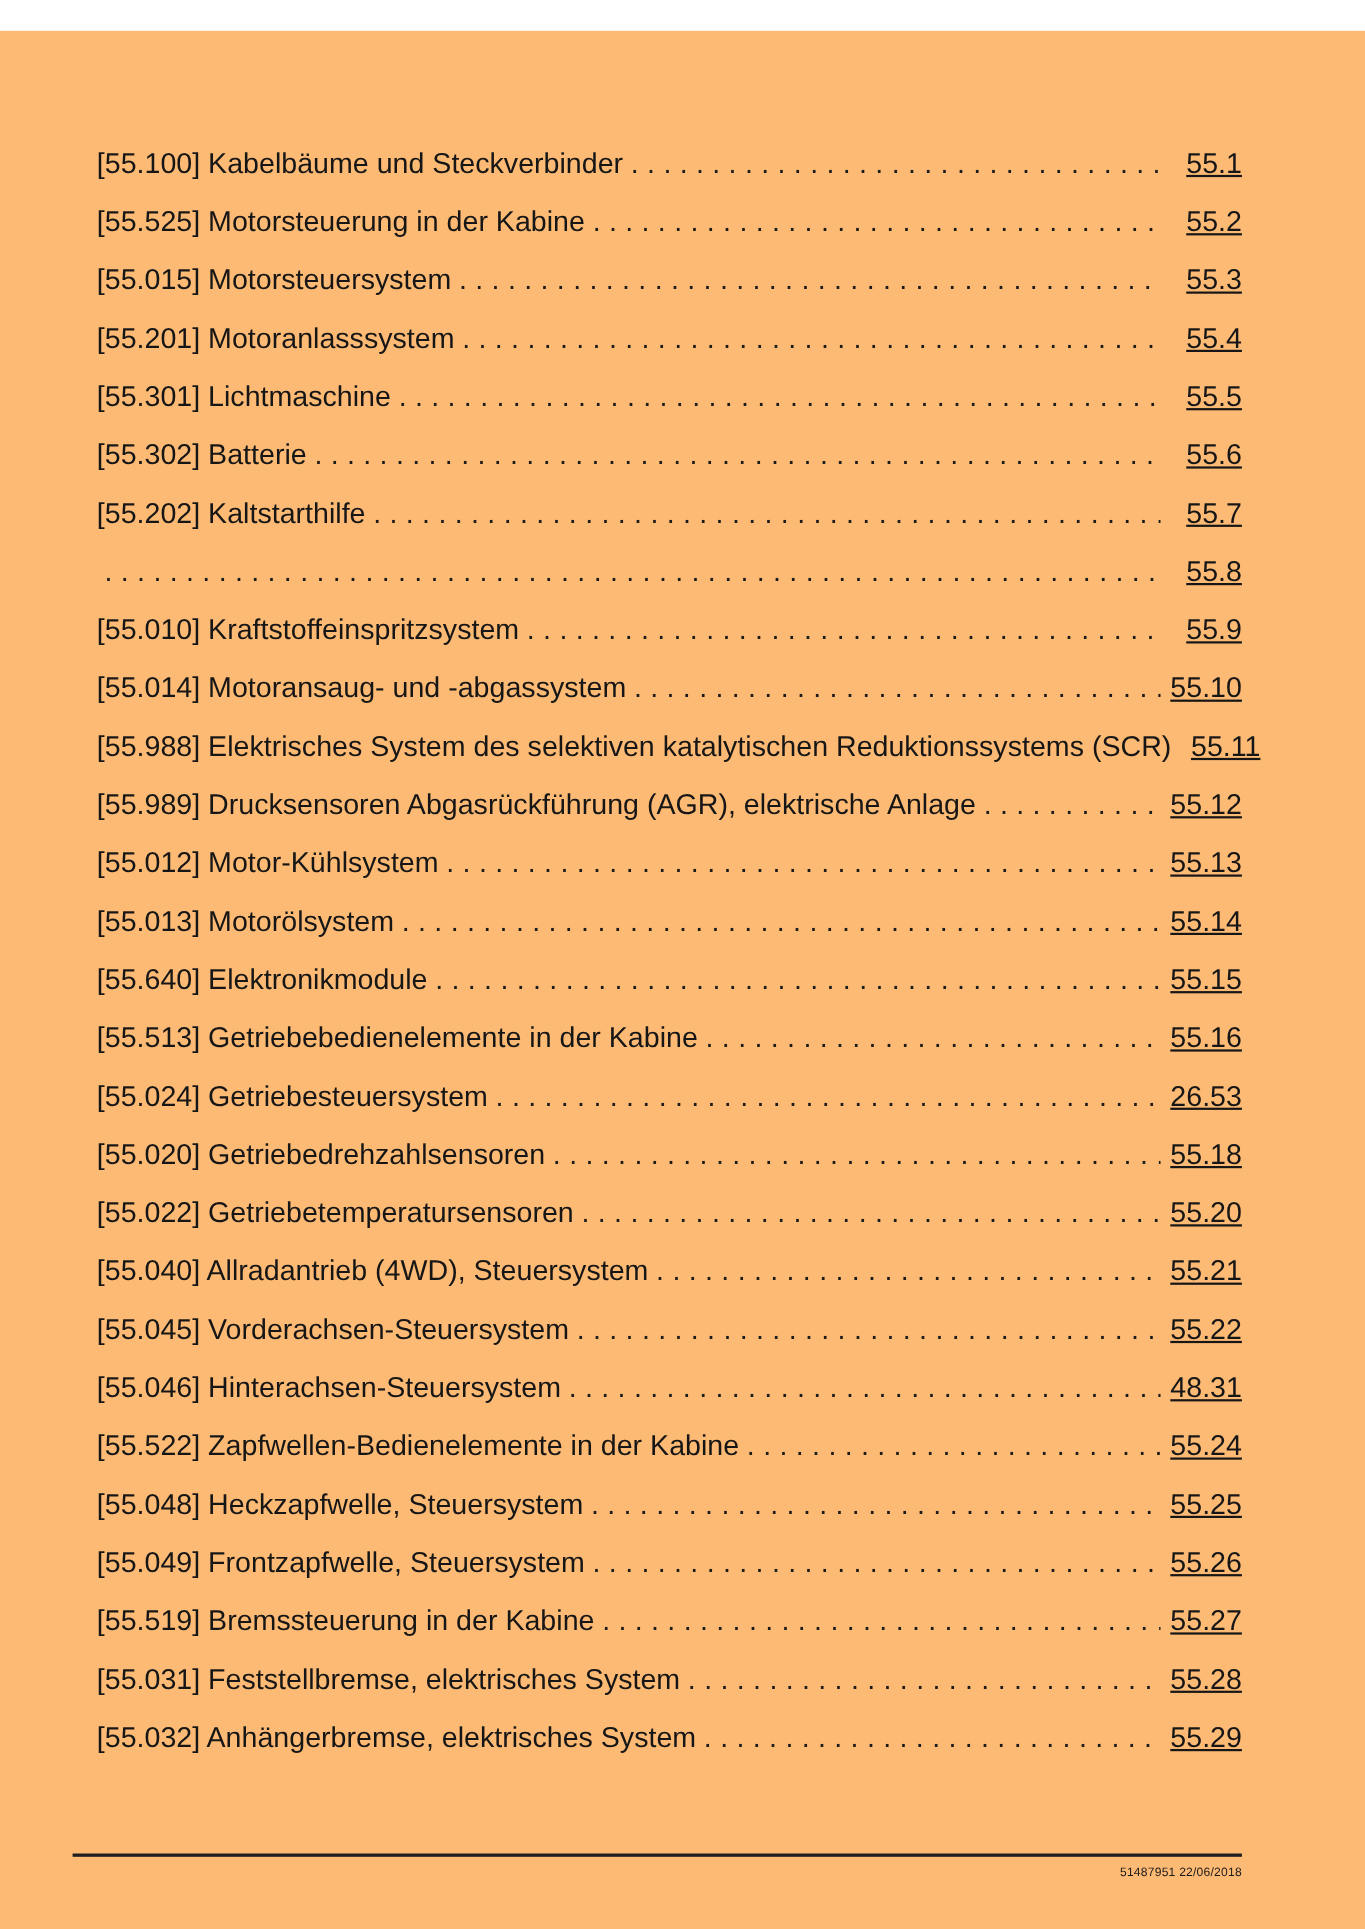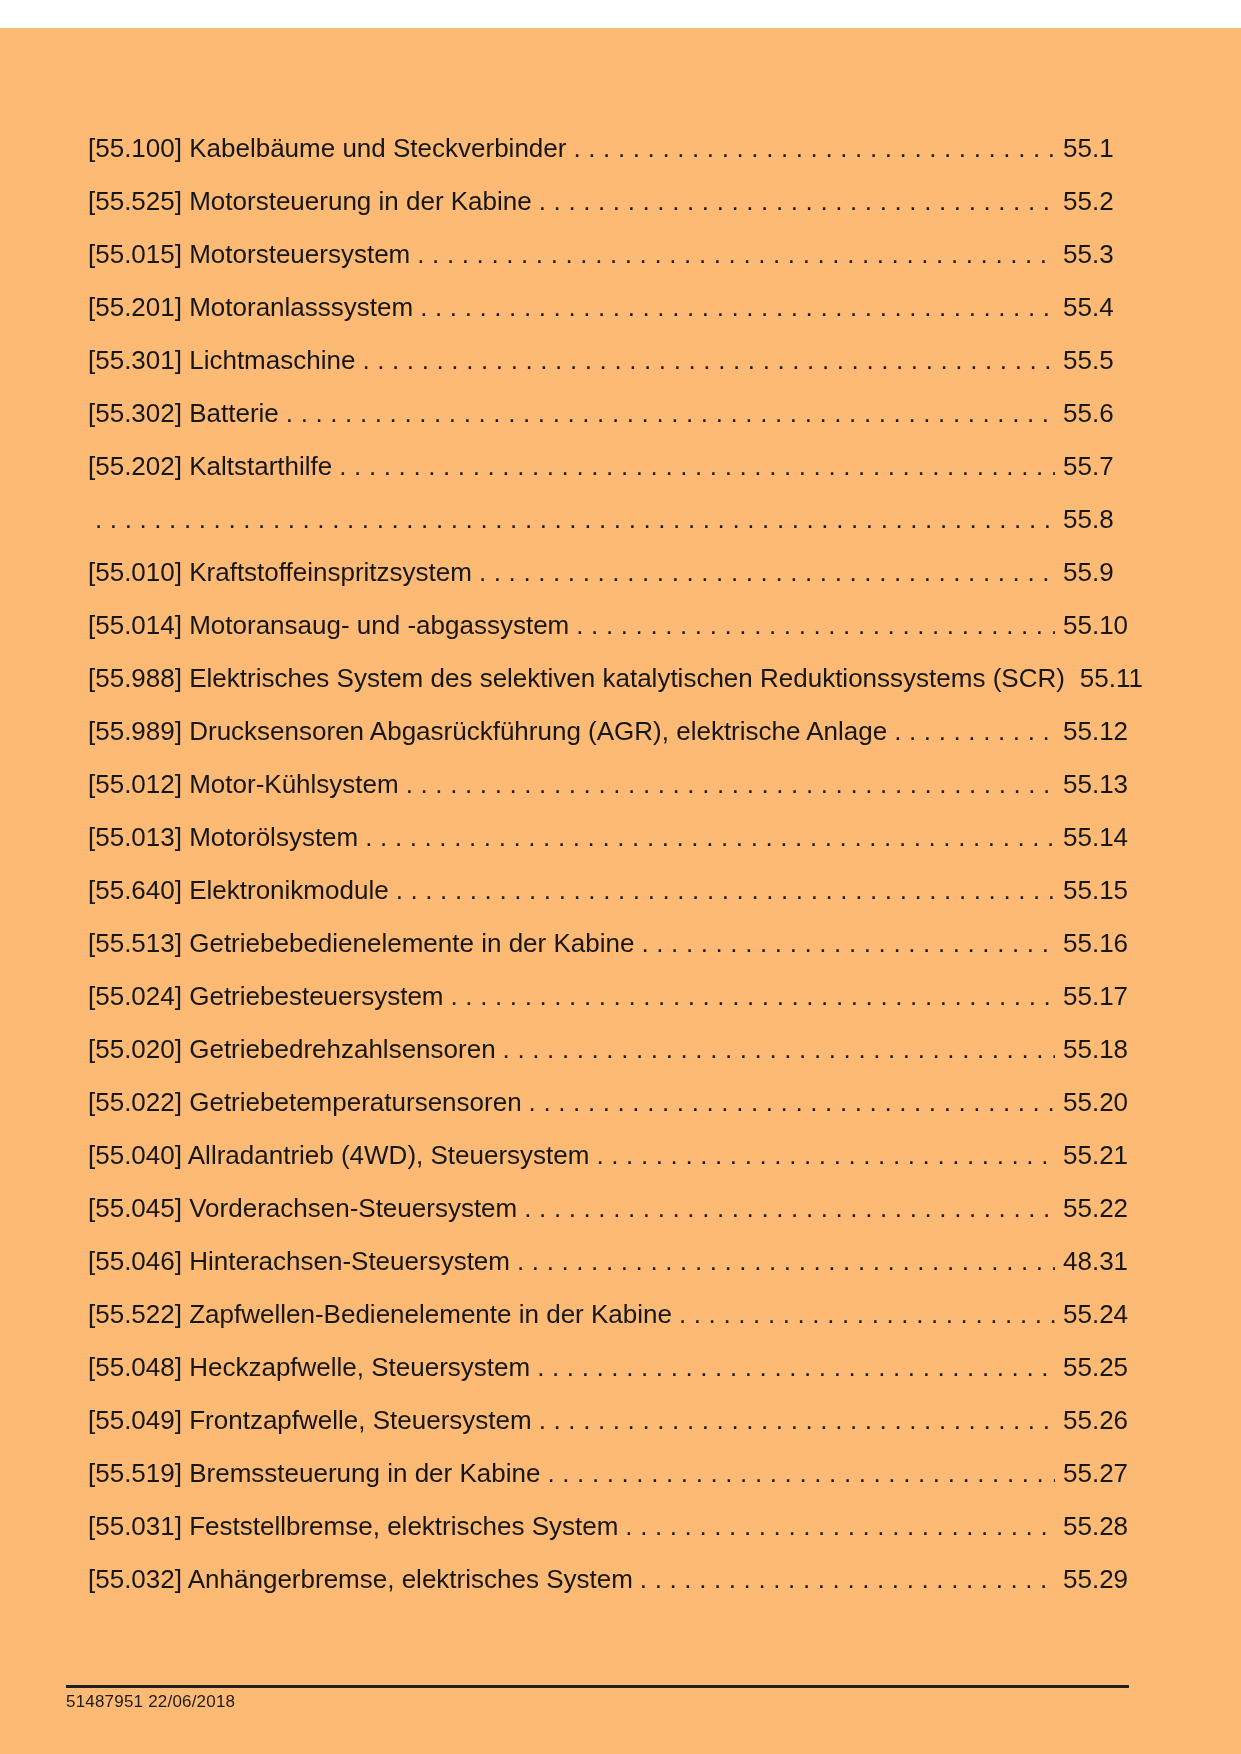--- a/index.html
+++ b/index.html
@@ -42,35 +42,37 @@
     margin: 0 8px 0 7px;
     letter-spacing: 7.6px;
     color: #1b1b1b;
   }
   .row .dots::after {
     content: "..................................................................................................................................";
   }
   .row .num {
     flex: 0 0 auto;
     min-width: 66px;
+    text-align: right;
+    text-decoration: underline;
   }
   .footer {
     position: absolute;
     left: 66px;
     top: 1657px;
     width: 1063px;
   }
   .footer .rule {
     height: 3px;
     background: #1f1f1f;
   }
   .footer .ref {
     margin-top: 3px;
-    text-align: left;
-    font-size: 17px;
+    text-align: right;
+    font-size: 11px;
     line-height: 22px;
     letter-spacing: 0.2px;
     color: #1b1b1b;
   }
 </style>
 </head>
 <body>
 
 <div class="page">
 
@@ -166,21 +168,21 @@
 
     <div class="row">
       <span class="t">[55.513] Getriebebedienelemente in der Kabine</span>
       <span class="dots"></span>
       <span class="num">55.16</span>
     </div>
 
     <div class="row">
       <span class="t">[55.024] Getriebesteuersystem</span>
       <span class="dots"></span>
-      <span class="num">55.17</span>
+      <span class="num">26.53</span>
     </div>
 
     <div class="row">
       <span class="t">[55.020] Getriebedrehzahlsensoren</span>
       <span class="dots"></span>
       <span class="num">55.18</span>
     </div>
 
 
     <div class="row">

